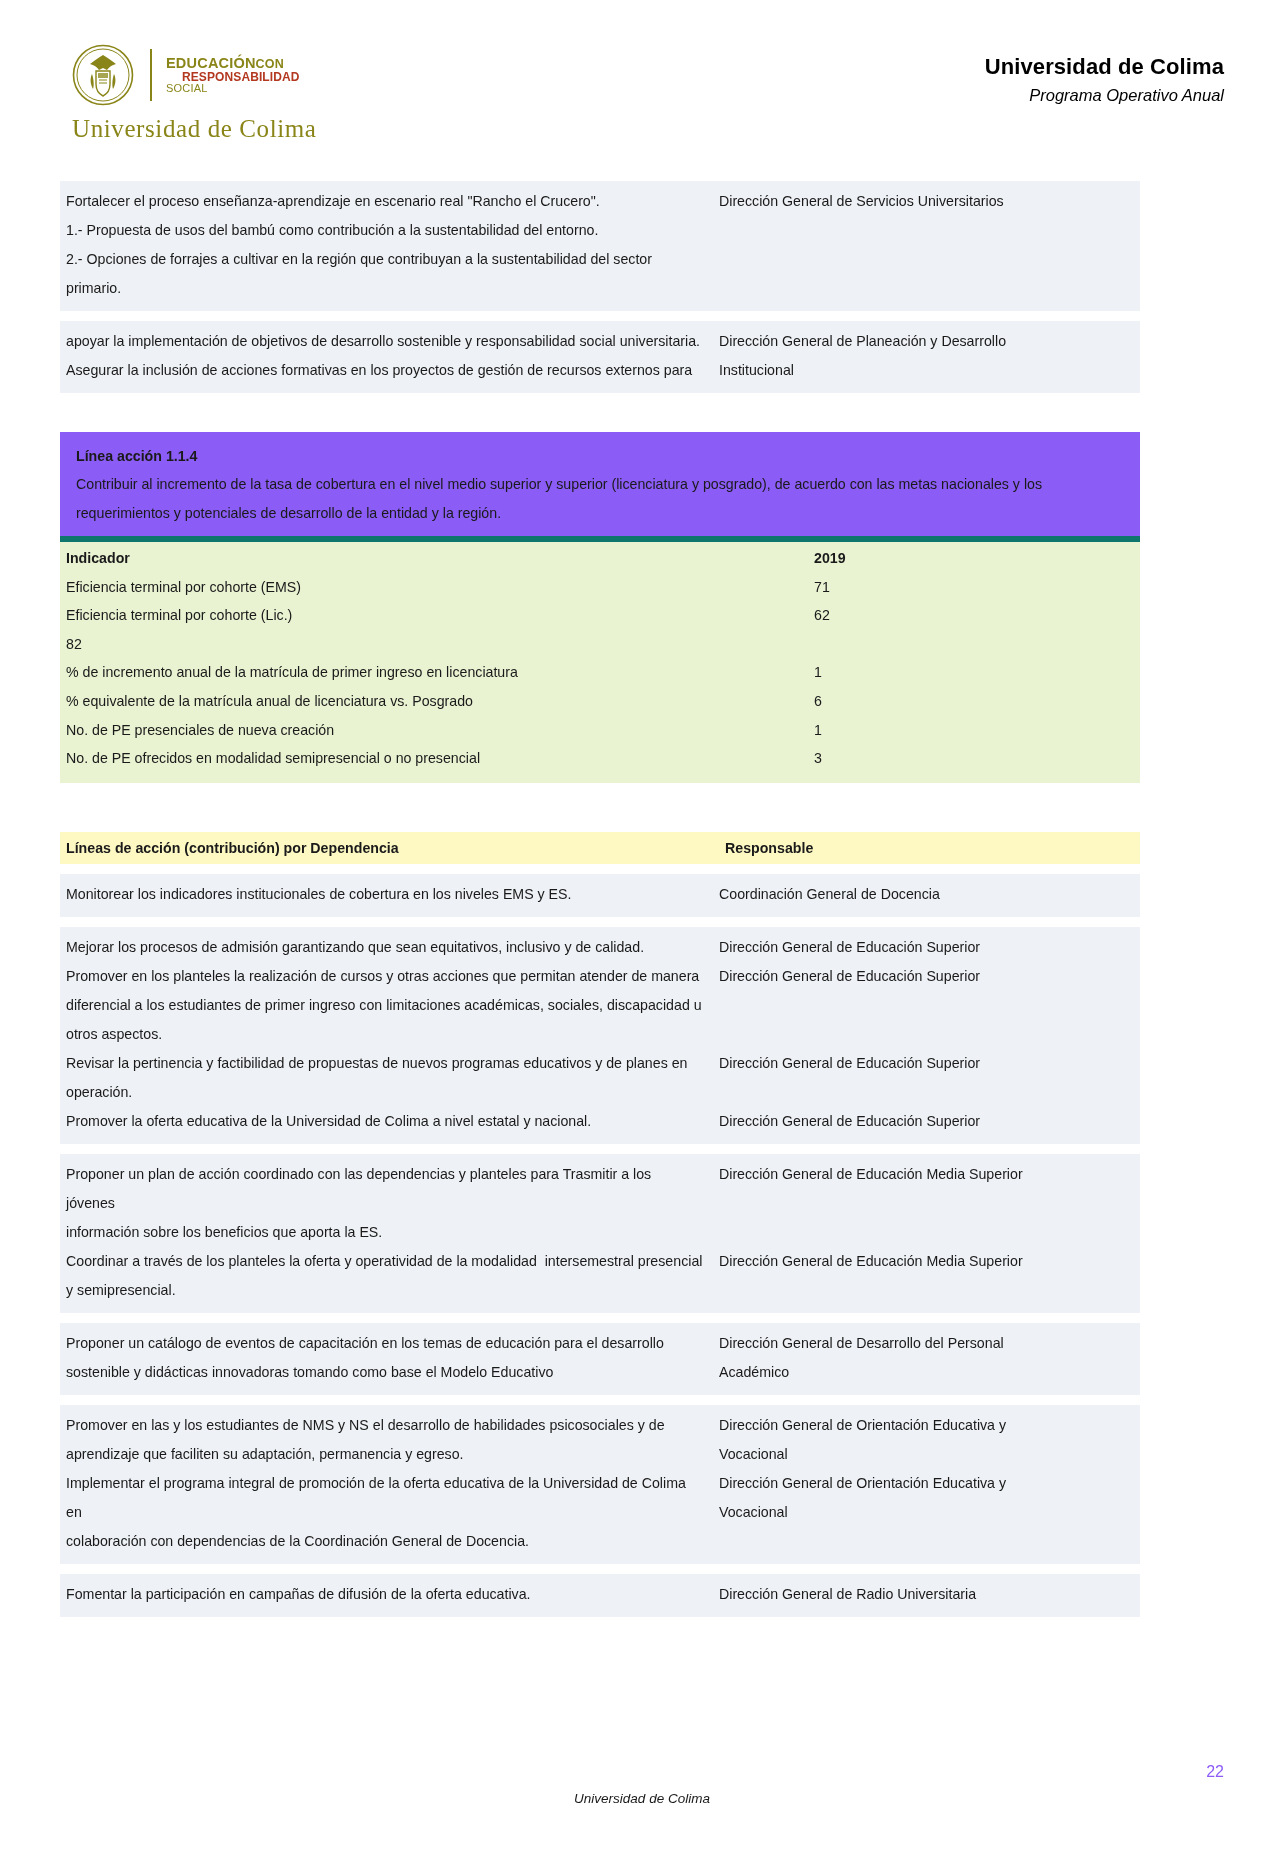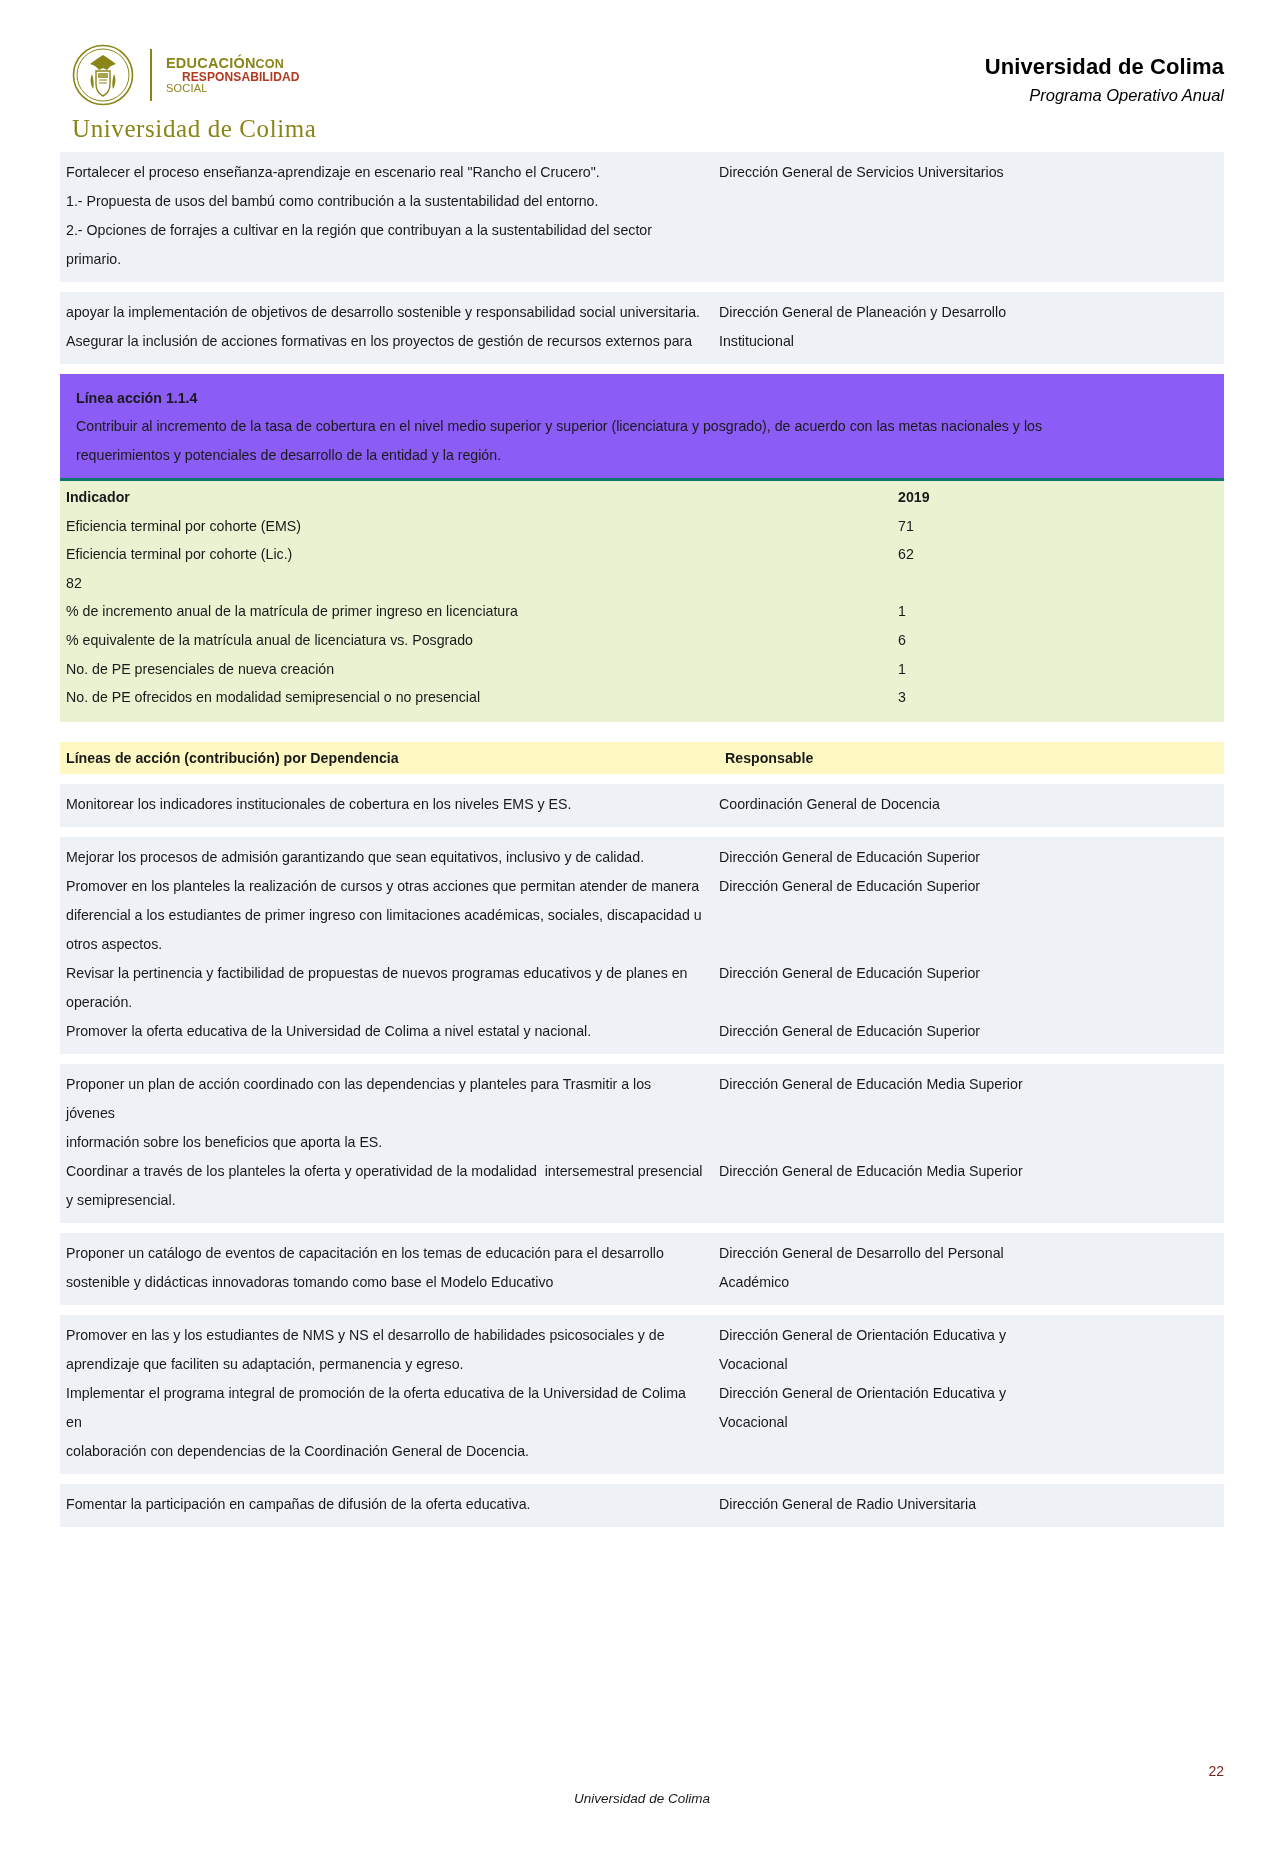--- a/index.html
+++ b/index.html
@@ -98,21 +98,21 @@
     letter-spacing: .1px;
   }
   .header-sub {
     font-size: 16.5px;
     font-style: italic;
     color: #000;
     margin-top: 6px;
   }
 
   
-  .block { width: 1164px; }
+  .block { width: 1080px; margin-top: 29px; }
   .sep { height: 10px; }
   .line {
     font-size: 14.2px;
     line-height: 29px;
     color: #1a1a1a;
     white-space: pre-wrap;
   }
   .group { background: #eef1f5; padding: 6px 0 8px 0; }
   .pair { display: flex; align-items: flex-start; }
   .pair .c1 {
@@ -137,21 +137,21 @@
     font-size: 14.2px;
     font-weight: bold;
     line-height: 28px;
   }
   .green-text {
     font-size: 14.2px;
     line-height: 29px;
   }
   .indicator-table {
     background: #e9f3d2;
-    border-top: 3px solid #0f766e;
+    border-top: 6px solid #0f766e;
     padding: 2px 6px 10px 6px;
     box-sizing: border-box;
   }
   .ind-row {
     display: flex;
     align-items: baseline;
   }
   .ind-row .ic1 { flex: 1 1 auto; font-size: 14.2px; line-height: 28.6px; }
   .ind-row .ic2 { width: 320px; flex: 0 0 320px; font-size: 14.2px; line-height: 28.6px; }
   .ind-row.head .ic1,
@@ -189,22 +189,22 @@
   .footer-center {
     text-align: center;
     font-size: 13.5px;
     font-style: italic;
     color: #1a1a1a;
   }
   .page-num {
     position: absolute;
     right: 0;
     top: -28px;
-    font-size: 14px;
-    color: #7f1d1d;
+    font-size: 16px;
+    color: #8b5cf6;
   }
 </style>
 </head>
 <body>
 
 <div class="page">
 
   <div class="doc-header">
 
     <div class="brand">

